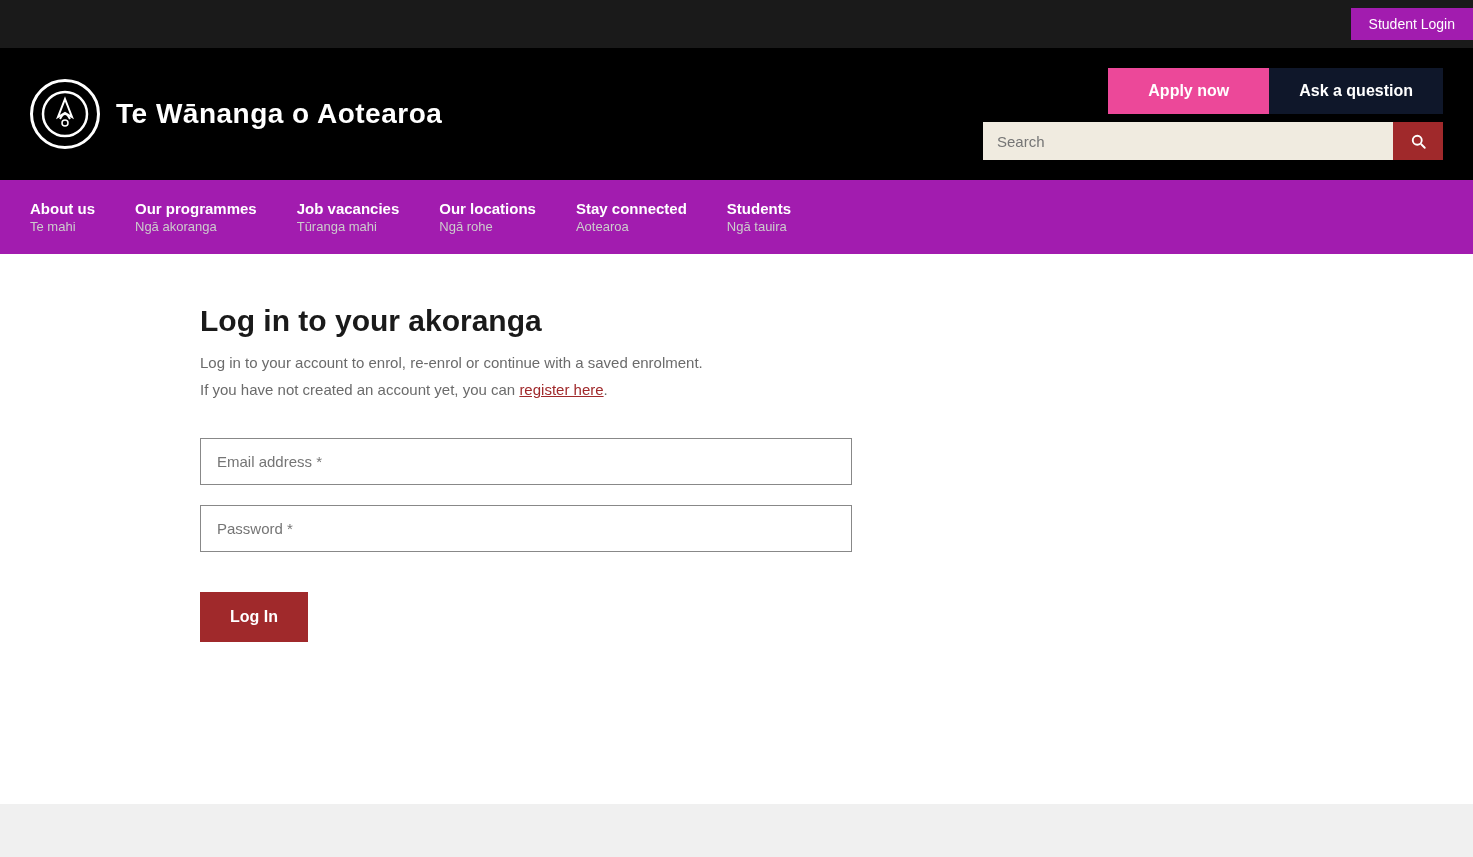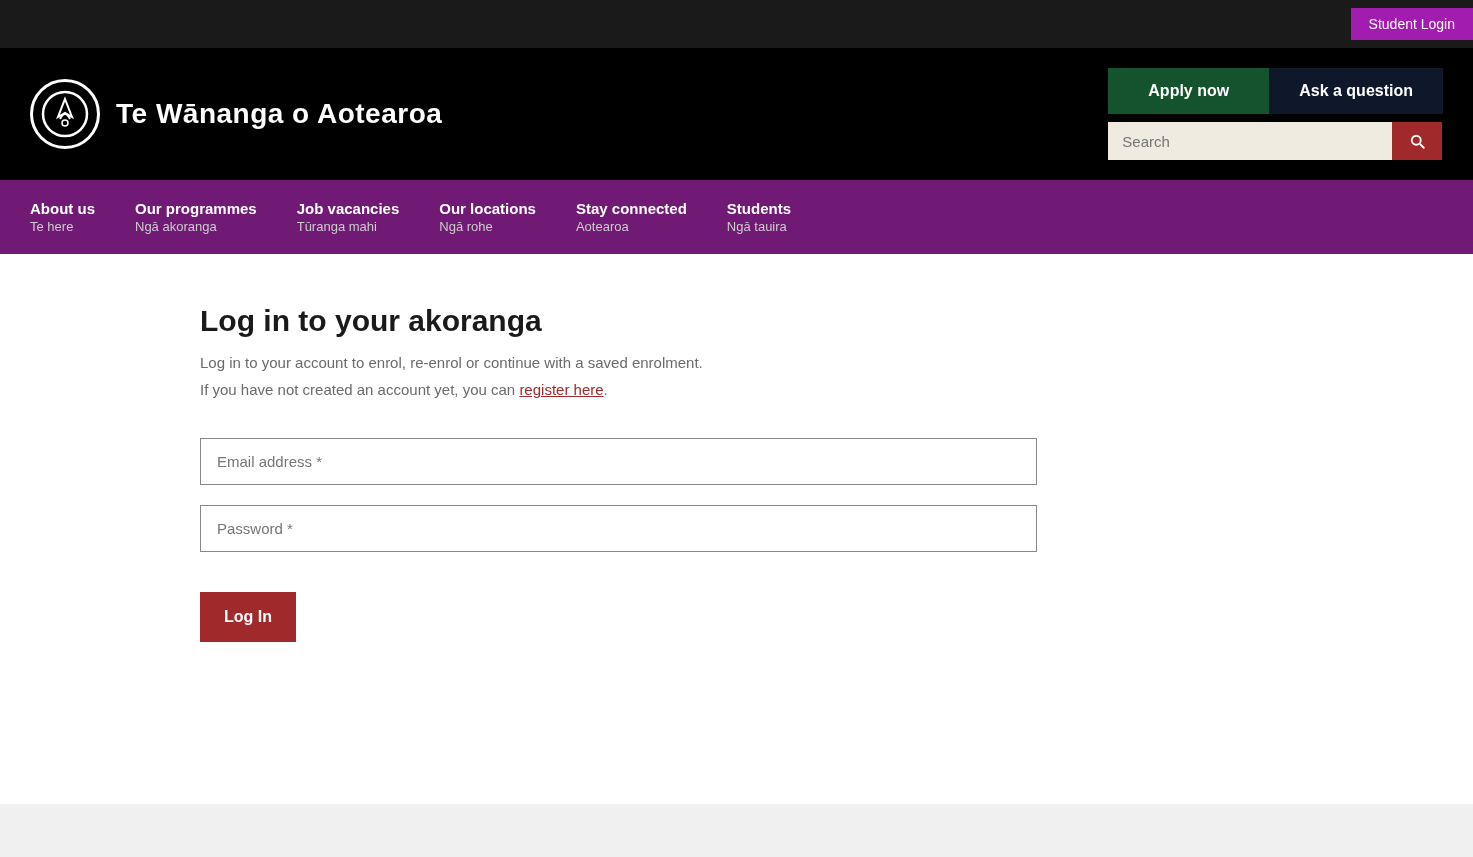--- a/index.html
+++ b/index.html
@@ -59,21 +59,21 @@
       display: flex;
       flex-direction: column;
       gap: 8px;
       align-items: flex-end;
     }
     .header-buttons {
       display: flex;
       gap: 0;
     }
     .apply-now-btn {
-      background: #14532d;
+      background: #ec4899;
       color: #fff;
       border: none;
       padding: 14px 40px;
       font-size: 16px;
       font-weight: bold;
       cursor: pointer;
       font-family: Arial, sans-serif;
     }
     .ask-question-btn {
       background: #0f172a;
@@ -88,41 +88,41 @@
     .search-row {
       display: flex;
       width: 100%;
     }
     .search-input {
       background: #f0ebe0;
       border: none;
       padding: 10px 14px;
       font-size: 15px;
       color: #888;
-      width: 284px;
+      width: 410px;
       font-family: Arial, sans-serif;
     }
     .search-btn {
       background: #a0292b;
       border: none;
       padding: 10px 16px;
       cursor: pointer;
       display: flex;
       align-items: center;
       justify-content: center;
     }
     .search-btn svg {
       width: 18px;
       height: 18px;
       fill: #fff;
     }
 
     
     .nav-bar {
-      background: #701a75;
+      background: #a21caf;
       display: flex;
       padding: 0 30px;
     }
     .nav-item {
       padding: 20px 30px 20px 0;
       cursor: pointer;
       margin-right: 10px;
     }
     .nav-item:first-child { padding-left: 0; }
     .nav-item-main {
@@ -160,37 +160,37 @@
       font-size: 15px;
       margin-bottom: 40px;
     }
     .register-link {
       color: #a0292b;
       text-decoration: underline;
       cursor: pointer;
       margin-top: 46px;
     }
     .form-field {
-      width: 837px;
+      width: 652px;
       margin-bottom: 20px;
     }
     .form-input {
       width: 100%;
       padding: 14px 16px;
       border: 1px solid #888;
       font-size: 15px;
       color: #aaa;
       font-family: Arial, sans-serif;
       outline: none;
     }
     .login-btn {
       background: #a0292b;
       color: #fff;
       border: none;
-      padding: 16px 24px;
+      padding: 16px 30px;
       font-size: 16px;
       font-weight: bold;
       cursor: pointer;
       font-family: Arial, sans-serif;
       margin-top: 20px;
     }
   </style>
 </head>
 <body>
 
@@ -223,21 +223,21 @@
           <path d="M21 21l-4.35-4.35M17 11A6 6 0 1 1 5 11a6 6 0 0 1 12 0z" stroke="white" stroke-width="2.5" fill="none" stroke-linecap="round"></path>
         </svg>
       </button>
     </div>
   </div>
 </div>
 
 <nav class="nav-bar">
   <div class="nav-item">
     <span class="nav-item-main">About us</span>
-    <span class="nav-item-sub">Te here</span>
+    <span class="nav-item-sub">Te mahi</span>
   </div>
   <div class="nav-item">
     <span class="nav-item-main">Our programmes</span>
     <span class="nav-item-sub">Ngā akoranga</span>
   </div>
   <div class="nav-item">
     <span class="nav-item-main">Job vacancies</span>
     <span class="nav-item-sub">Tūranga mahi</span>
   </div>
   <div class="nav-item">

